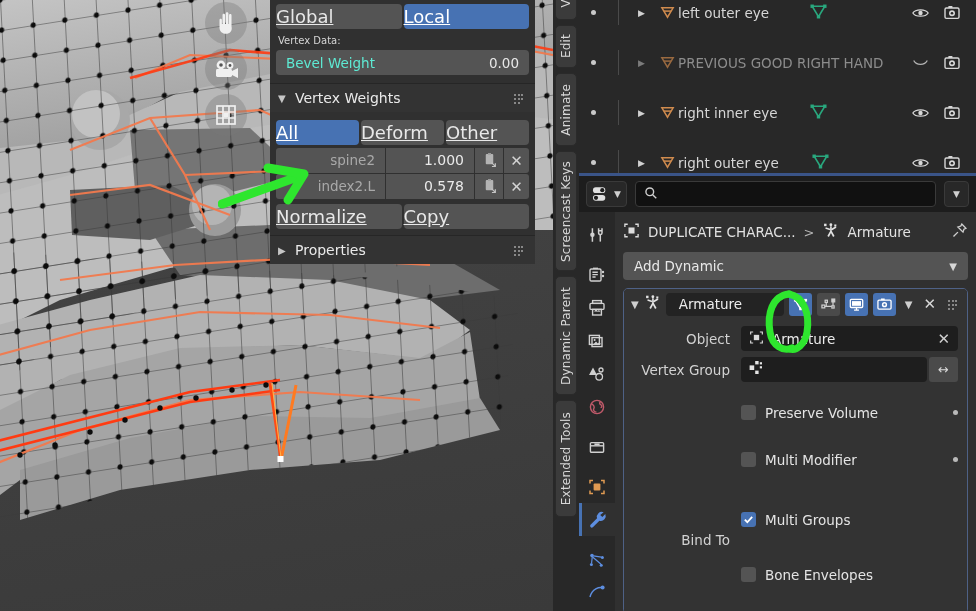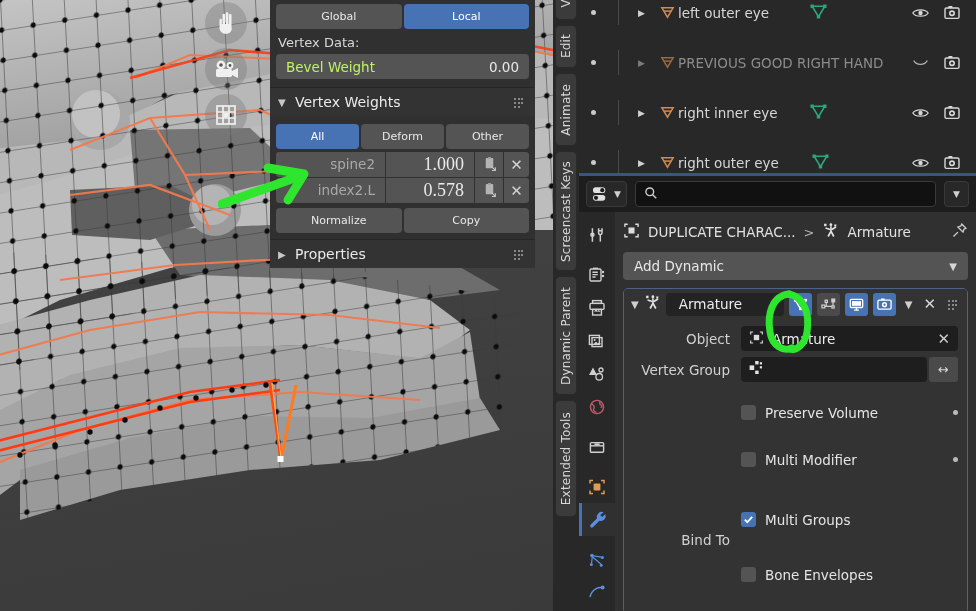--- a/index.html
+++ b/index.html
@@ -34,31 +34,31 @@
 
   
   #npanel{
     position:absolute; right:18px; top:0; width:265px;
     display:flex; flex-direction:column; gap:0;
     z-index:6;
   }
   .np-block{ background:#303030; padding:4px 6px 8px 6px; }
   .seg-row{ display:flex; gap:2px; }
   .seg{
-    flex:1; height:25px; line-height:25px; text-align:center;
-    background:#545454; color:#e8e8e8; border-radius:4px; font-size:11px;
-    cursor:pointer; user-select:none;
+    flex:1; height:25px; line-height:25px; 
+    background:#545454; color:#e8e8e8; border-radius:4px; font-size:18px;
+    cursor:pointer; user-select:none;text-decoration:underline;
   }
   .seg.active{ background:#4772b3; color:#fff; }
-  .np-label{ padding:6px 2px 4px 2px; font-size:13px; color:#d6d6d6; }
+  .np-label{ padding:6px 2px 4px 2px; font-size:10px; color:#d6d6d6; }
   .field{
     height:25px; border-radius:4px; background:#545454;
     display:flex; align-items:center; padding:0 10px; font-size:13.5px;
   }
-  .field .fname{ flex:1; color:#bef264; }
+  .field .fname{ flex:1; color:#5eead4; }
   .field .fval{ color:#e8e8e8; }
 
   .panel-hdr{
     background:#333333; height:29px; display:flex; align-items:center;
     padding:0 8px; gap:7px; cursor:pointer;
     border-top:1px solid #262626;
   }
   .panel-hdr .tri{ color:#c6c6c6; font-size:10px; width:10px; }
   .panel-hdr .ptitle{ font-size:14px; color:#eaeaea; flex:1; }
   .grip{ width:13px; height:9px; opacity:.55; }
@@ -71,21 +71,21 @@
   .seg-row3 .seg{ border-radius:4px; }
   .vw-table{ margin-top:3px; }
   .vw-row{ display:flex; gap:1px; margin-bottom:1px;justify-content:center; }
   .vw-name{
     flex:1; height:25px; line-height:25px; background:#545454;
     text-align:right; padding-right:10px; color:#a9a9a9; font-size:13.5px;
     border-radius:3px 0 0 3px;
   }
   .vw-val{
     width:88px; height:25px; line-height:25px; background:#545454;
-    text-align:right; padding-right:10px; color:#eaeaea; font-size:18px;font-family:Liberation Serif, serif;
+    text-align:right; padding-right:10px; color:#eaeaea; font-size:14px;
   }
   .vw-ico{
     width:28px; height:25px; background:#545454;
     display:flex; align-items:center; justify-content:center;
   }
   .vw-x{
     width:25px; height:25px; background:#545454; border-radius:0 3px 3px 0;
     display:flex; align-items:center; justify-content:center;
     color:#d4d4d4; font-size:15px;
   }

